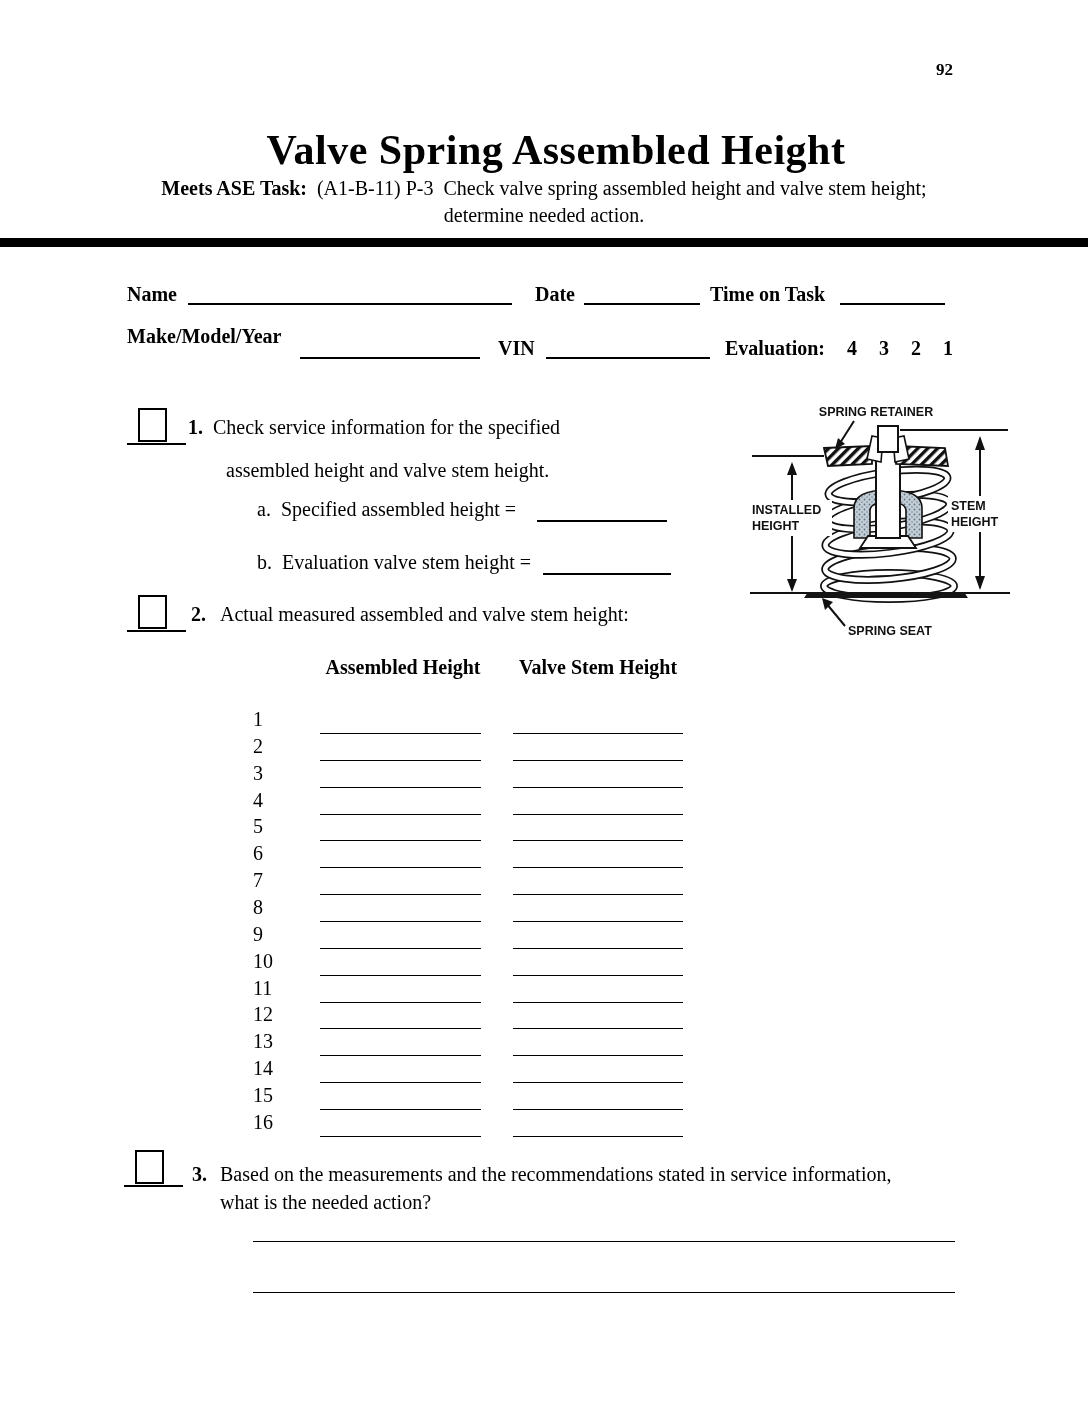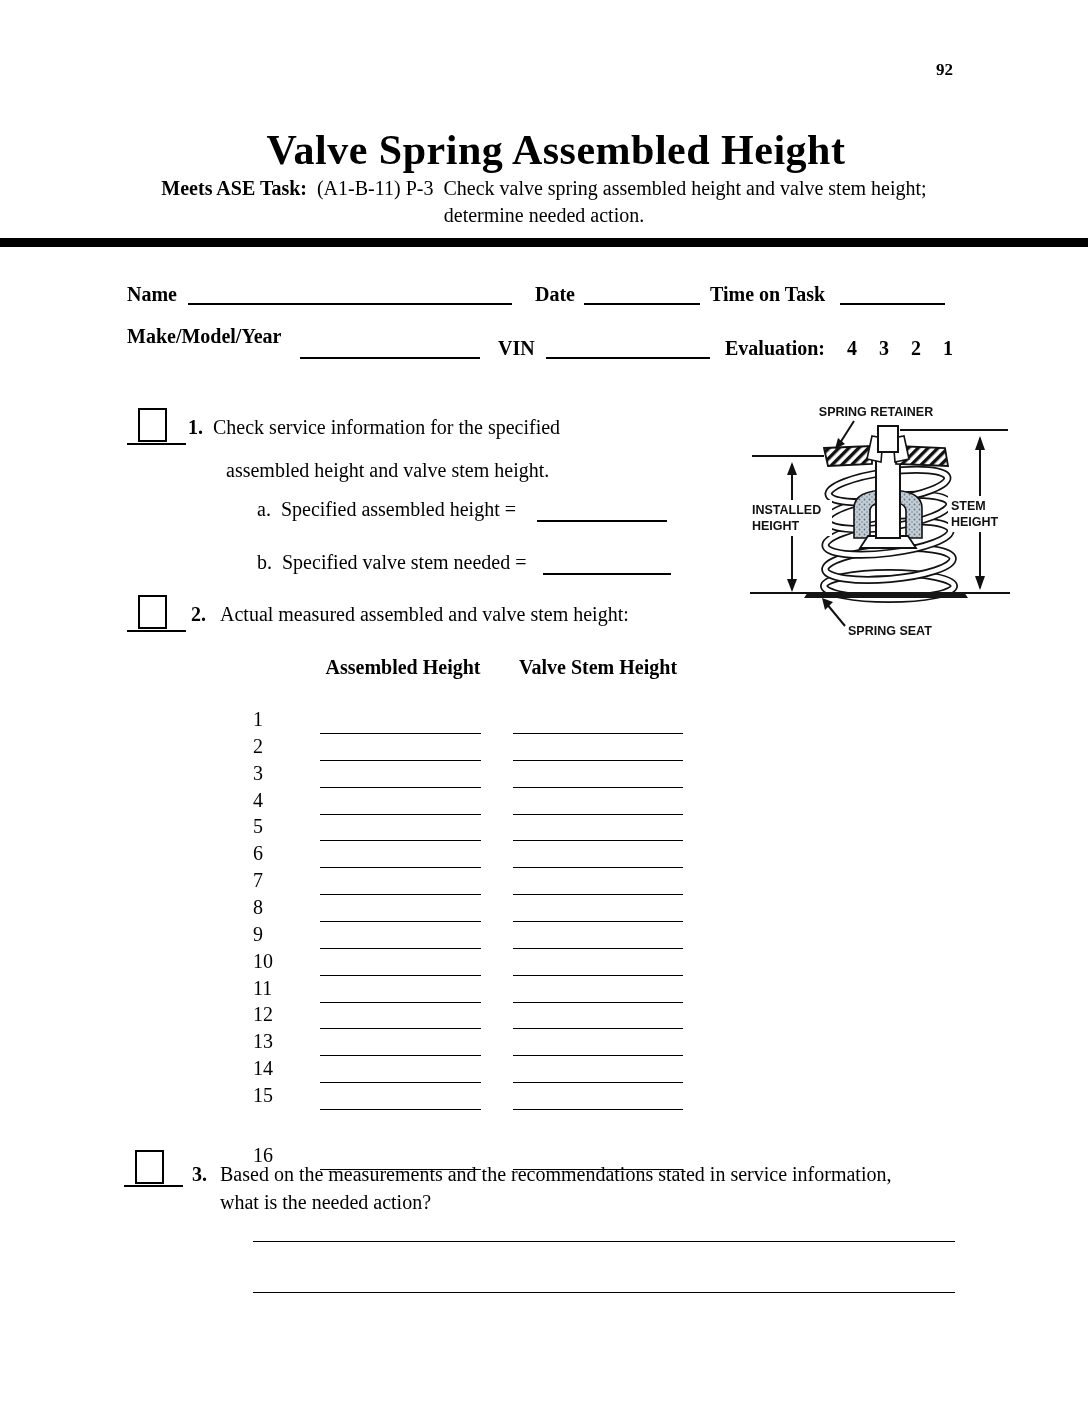--- a/index.html
+++ b/index.html
@@ -56,21 +56,21 @@
   <div class="abs t20" style="top:336px;left:847px;"><span class="eval-num">4</span><span class="eval-num">3</span><span class="eval-num">2</span><span class="eval-num">1</span></div>
 
   <div class="checkbox" style="top:408px;left:138px;"></div>
   <div class="checkline" style="top:443px;left:127px;"></div>
   <div class="abs t20 b" style="top:415px;left:188px;">1.</div>
   <div class="abs t20" style="top:415px;left:213px;">Check service information for the specified</div>
   <div class="abs t20" style="top:442px;left:226px;margin-top:16px;">assembled height and valve stem height.</div>
 
   <div class="abs t20" style="top:497px;left:257px;">a.  Specified assembled height =</div>
   <div class="blank" style="top:520px;left:537px;width:130px;"></div>
-  <div class="abs t20" style="top:550px;left:257px;">b.  Specified valve stem needed =</div>
+  <div class="abs t20" style="top:550px;left:257px;">b.  Evaluation valve stem height =</div>
   <div class="blank" style="top:573px;left:543px;width:128px;"></div>
 
   <div class="checkbox" style="top:595px;left:138px;"></div>
   <div class="checkline" style="top:630px;left:127px;"></div>
   <div class="abs t20 b" style="top:602px;left:191px;">2.</div>
   <div class="abs t20" style="top:602px;left:220px;">Actual measured assembled and valve stem height:</div>
 
   <svg class="abs" style="top:398px;left:748px;" width="268" height="252" viewBox="0 0 268 252">
     <defs>
       <pattern id="hatch" patternUnits="userSpaceOnUse" width="7" height="7" patternTransform="rotate(45)">
@@ -222,21 +222,21 @@
       <div class="mrow" style="top: 1057.05px;">
         <span class="mnum">14</span>
         <div class="mline c1"></div>
         <div class="mline c2"></div>
       </div>
       <div class="mrow" style="top: 1083.9px;">
         <span class="mnum">15</span>
         <div class="mline c1"></div>
         <div class="mline c2"></div>
       </div>
-      <div class="mrow" style="top: 1110.75px; margin-top: 33px;">
+      <div class="mrow" style="top: 1110.75px;">
         <span class="mnum">16</span>
         <div class="mline c1"></div>
         <div class="mline c2"></div>
       </div>
     </div>
 
   <div class="checkbox" style="top:1150px;left:135px;"></div>
   <div class="checkline" style="top:1185px;left:124px;"></div>
   <div class="abs t20 b" style="top:1162px;left:192px;">3.</div>
   <div class="abs t20" style="top:1162px;left:220px;">Based on the measurements and the recommendations stated in service information,</div>

